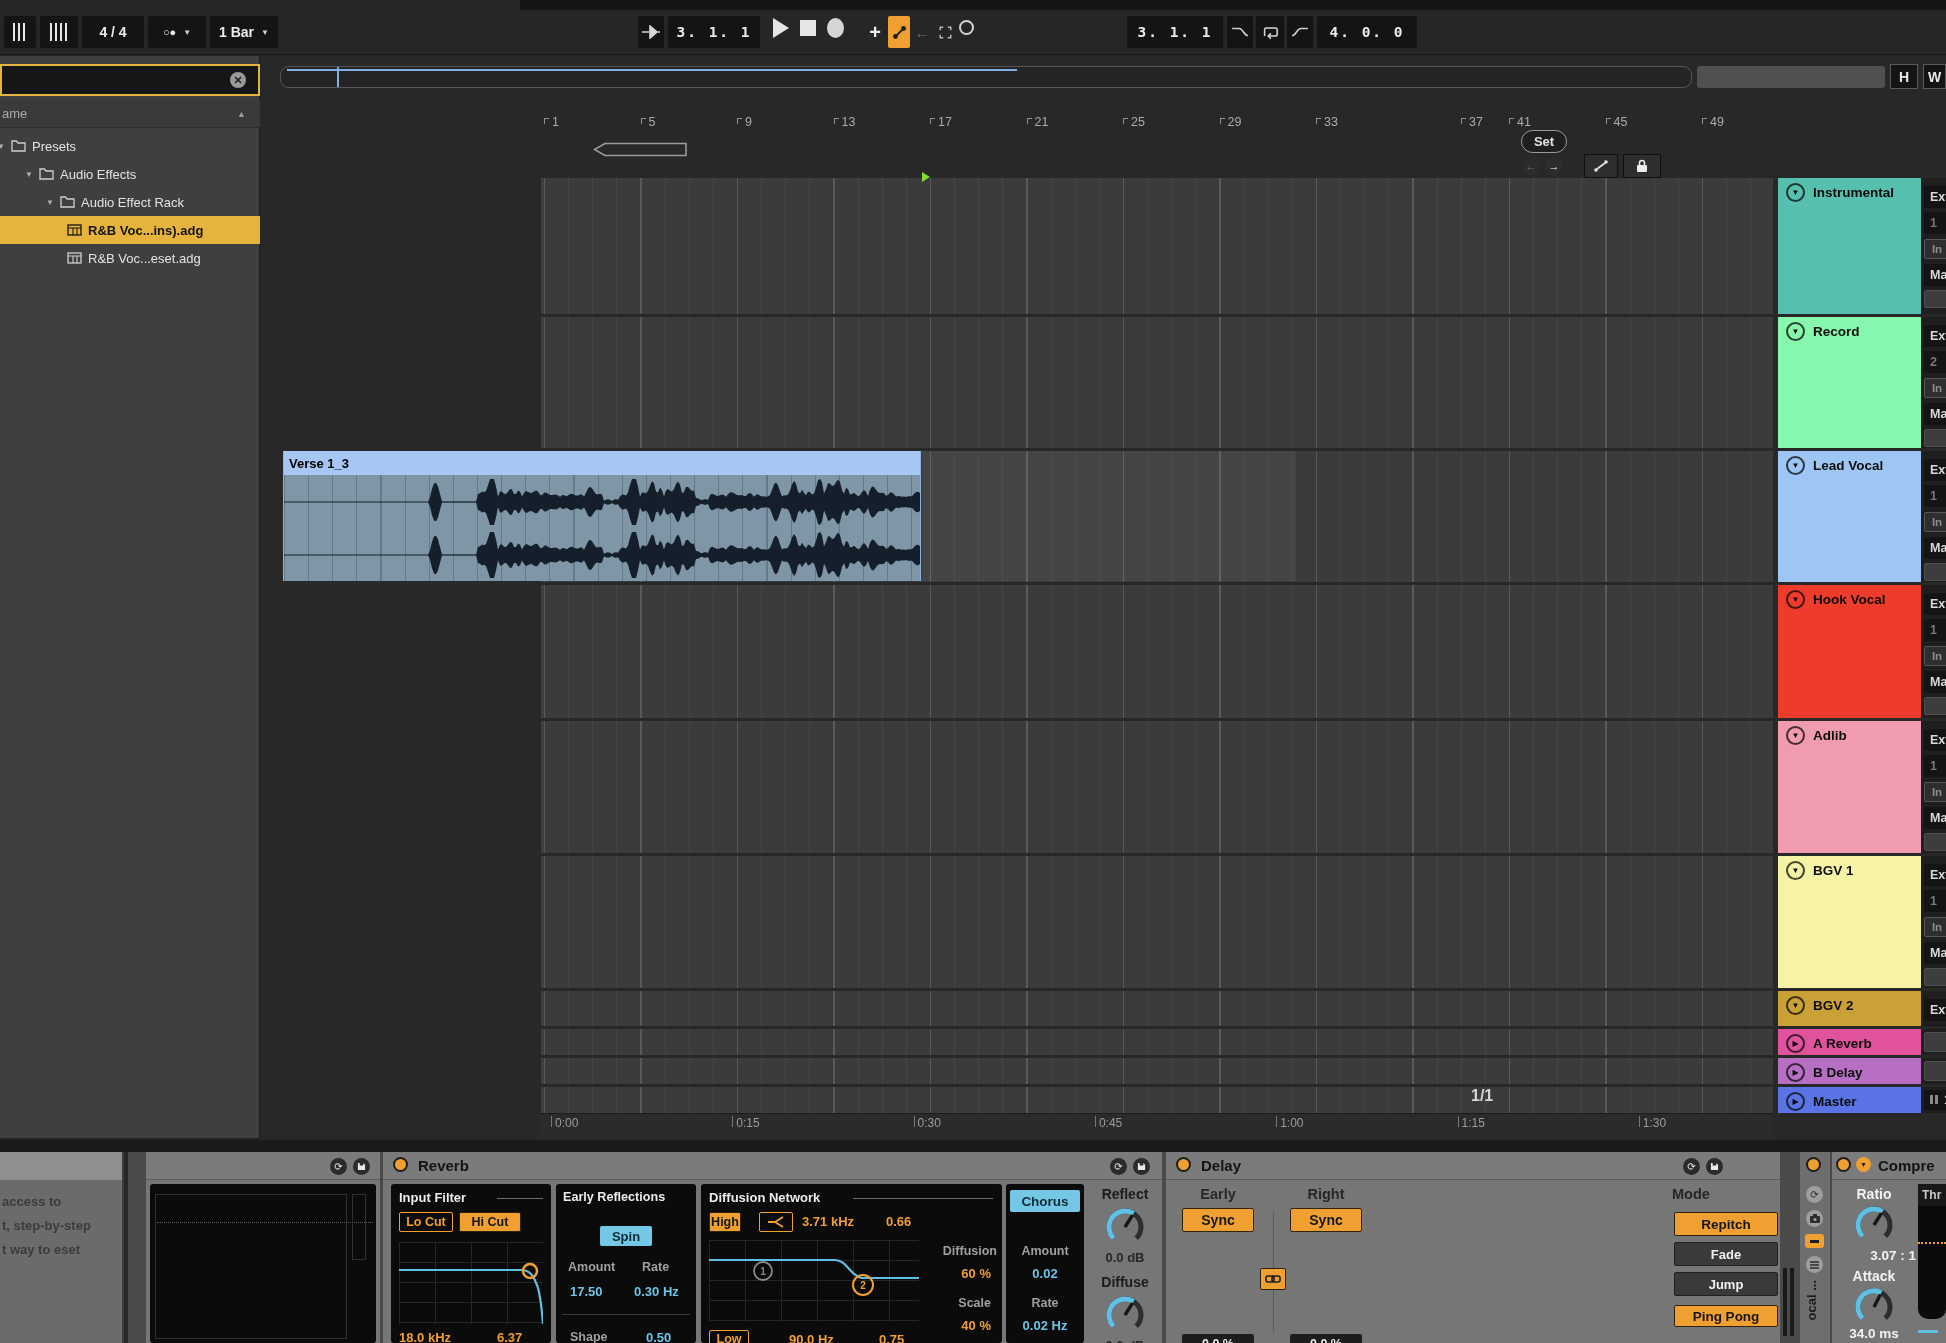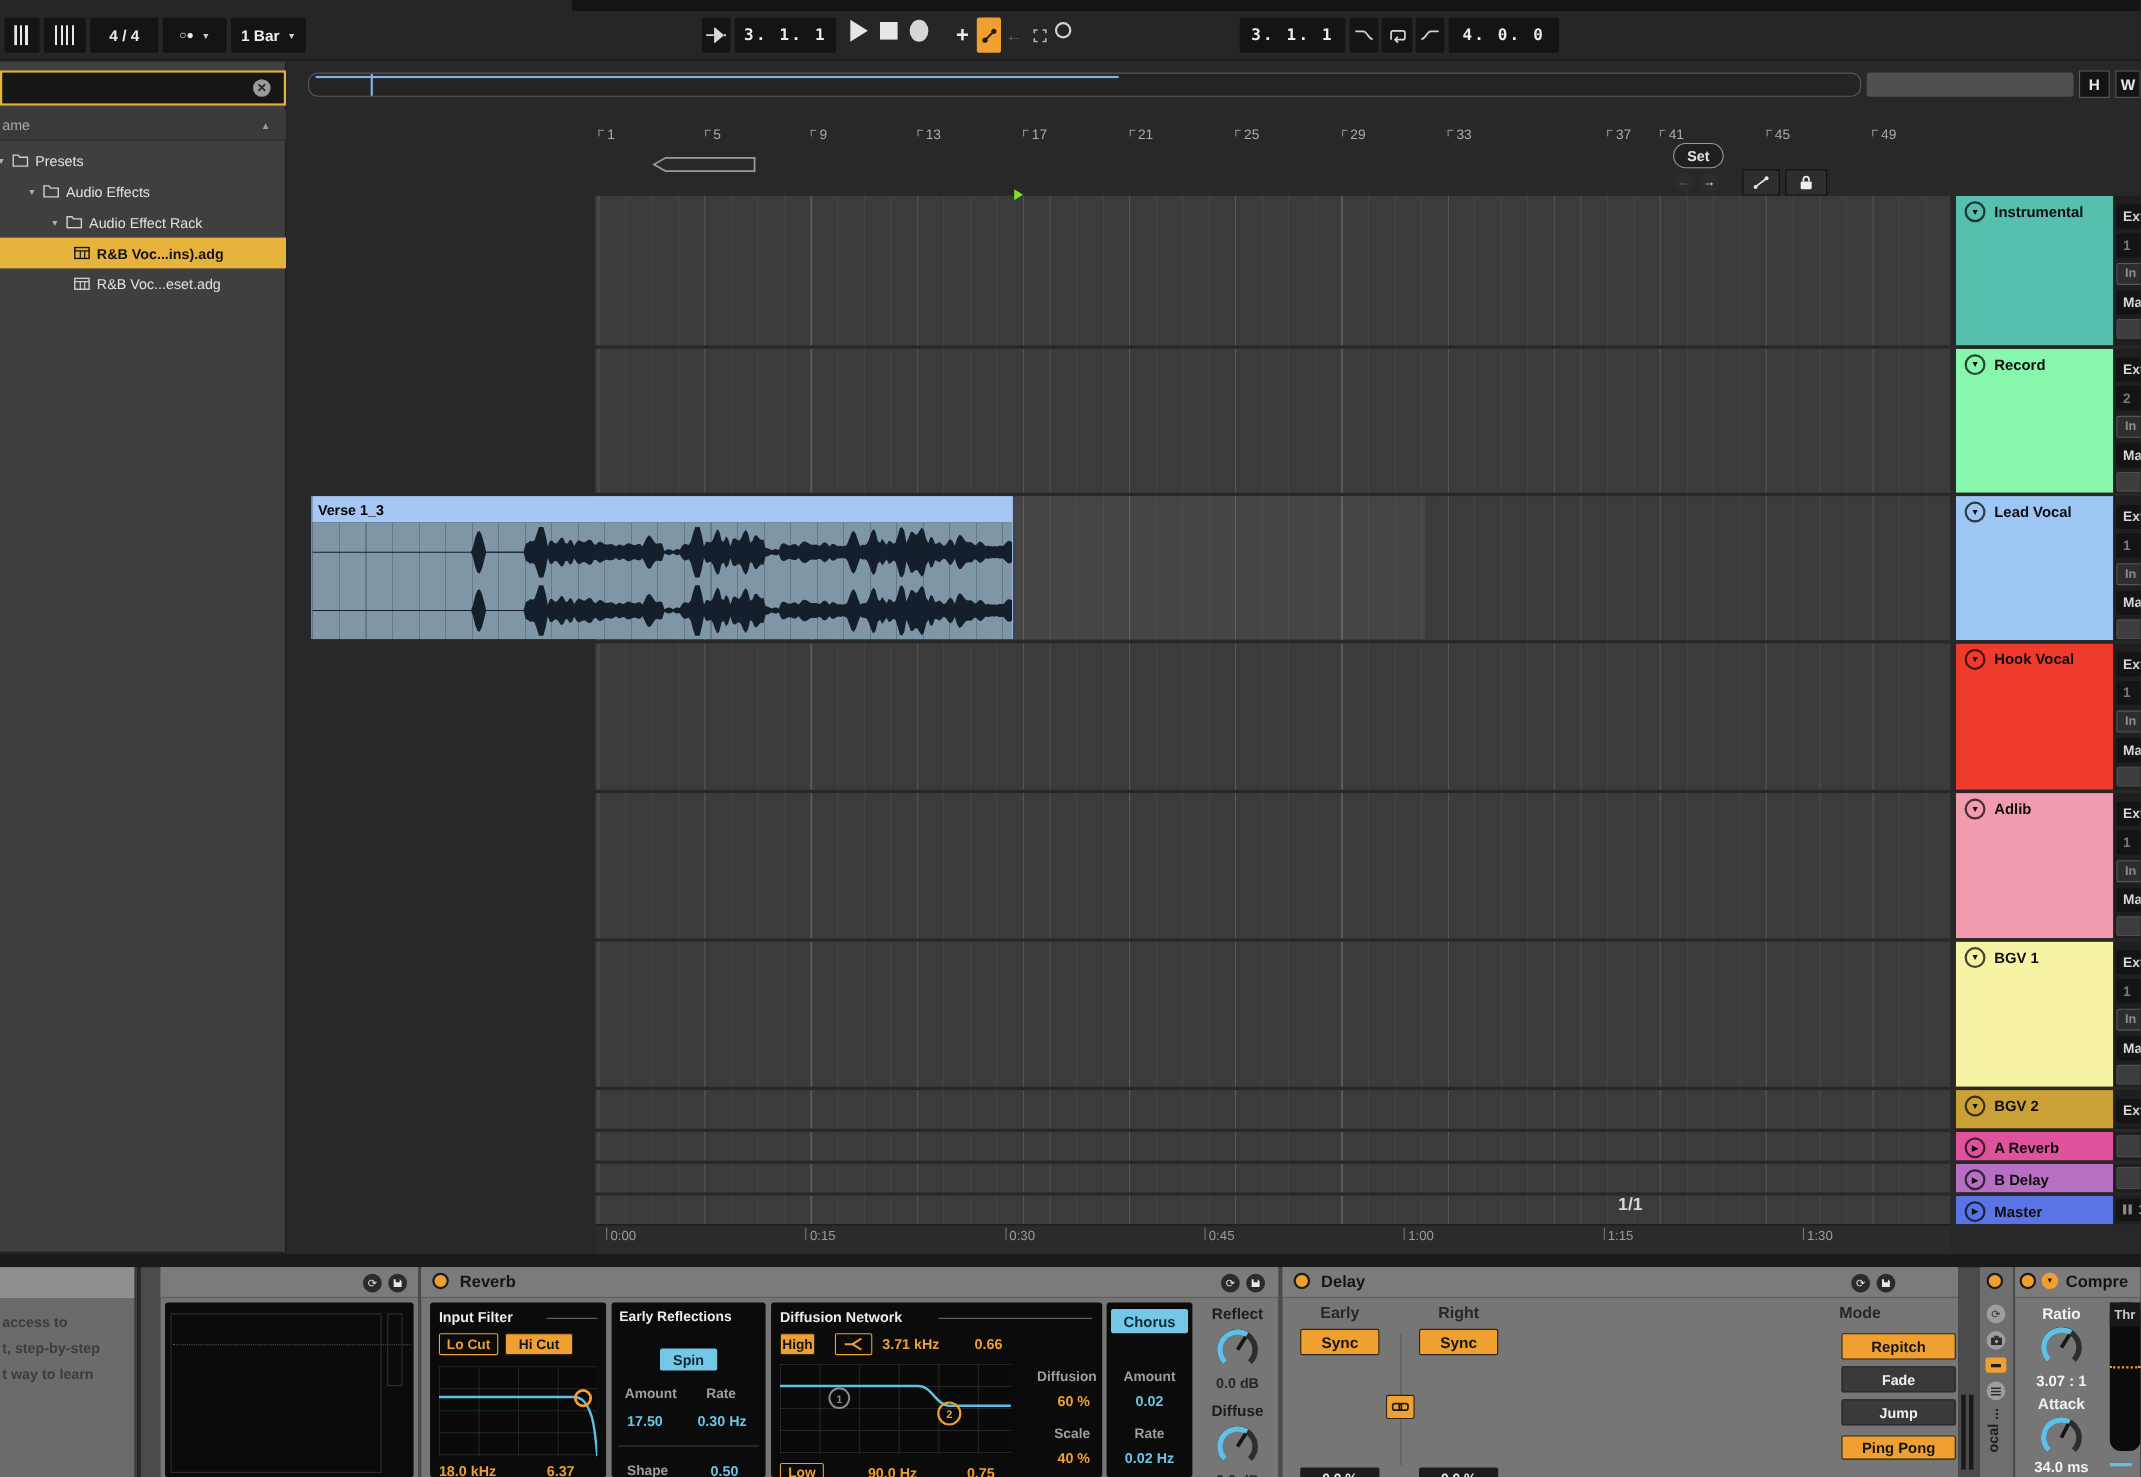--- a/index.html
+++ b/index.html
@@ -478,21 +478,21 @@
       </div>
     </div>
 </div>
 
 <div class="abs" style="left:0;top:1140px;width:1946px;height:12px;background:#1a1a1a"></div>
 
 <div class="abs" style="left:0;top:1152px;width:124px;height:191px;background:#6b6b6b;border-right:2px solid #3c3c3c">
   <div class="abs" style="left:0;top:0;width:100%;height:28px;background:#8f8f8f"></div>
   <div class="helpline" style="top:42px">access to</div>
   <div class="helpline" style="top:66px">t, step-by-step</div>
-  <div class="helpline" style="top:90px">t way to learn</div>
+  <div class="helpline" style="top:90px">t way to eset</div>
 </div>
 
 <div id="dock">
 
   <div class="dev" style="left:18px;width:234px">
     <div class="tbar">
       <div class="circbtn" style="right:33px;top:6px;position:absolute">⟳</div>
       <div class="circbtn" style="right:10px;top:6px;position:absolute">
         <svg width="9" height="9" viewBox="0 0 10 10">
             <path d="M1 1 H7 L9 3 V9 H1 Z M3 1 V4 H7 V1 M3 6 H7 V9 H3 Z" fill="#e8e8e8"></path>
@@ -692,21 +692,21 @@
       <div class="led" style="left:4px;top:5px"></div>
       <div class="abs" style="left:24px;top:5px;width:15px;height:15px;border-radius:50%;background:#f0a030;display:flex;align-items:center;justify-content:center;font-size:7px;color:#1d1d1d">▼</div>
       <div class="devtitle" style="left:46px">Compre</div>
     </div>
     <div class="sect" style="position:absolute;left:0px;top:34px;width:84px;text-align:center;color:#f2f2f2;font-size:14px">Ratio</div>
     <div class="knob" style="left:21px;top:52px"><svg width="42" height="42" viewBox="0 0 42 42">
           <path d="M9.7 32.3 A16 16 0 1 1 32.3 32.3" stroke="#2d2d2d" stroke-width="5" fill="none"></path>
           <path d="M9.7 32.3 A16 16 0 0 1 29.6 7.5" stroke="#5fc0e4" stroke-width="5" fill="none"></path>
           <line x1="21" y1="21" x2="28.5" y2="9.2" stroke="#161616" stroke-width="3.4"></line>
         </svg></div>
-    <div class="sect" style="position:absolute;left:0px;top:96px;width:84px;text-align:center;color:#f2f2f2;font-size:13.5px">3.07 : 1</div>
+    <div class="sect" style="position:absolute;left:0px;top:96px;width:84px;text-align:right;color:#f2f2f2;font-size:13.5px">3.07 : 1</div>
     <div class="sect" style="position:absolute;left:0px;top:116px;width:84px;text-align:center;color:#f2f2f2;font-size:14px">Attack</div>
     <div class="knob" style="left:21px;top:134px"><svg width="42" height="42" viewBox="0 0 42 42">
           <path d="M9.7 32.3 A16 16 0 1 1 32.3 32.3" stroke="#2d2d2d" stroke-width="5" fill="none"></path>
           <path d="M9.7 32.3 A16 16 0 0 1 28.3 6.7" stroke="#5fc0e4" stroke-width="5" fill="none"></path>
           <line x1="21" y1="21" x2="27.4" y2="8.5" stroke="#161616" stroke-width="3.4"></line>
         </svg></div>
     <div class="sect" style="position:absolute;left:0px;top:174px;width:84px;text-align:center;color:#f2f2f2;font-size:13.5px">34.0 ms</div>
     <div class="panel" style="left:86px;top:32px;width:28px;height:135px;border-radius:10px">
       <div class="abs" style="left:0;top:0;width:28px;height:22px;background:#181818;color:#c8c8c8;font-size:12px;font-weight:700;display:flex;align-items:center;padding-left:4px">
           <span>Thr</span>

